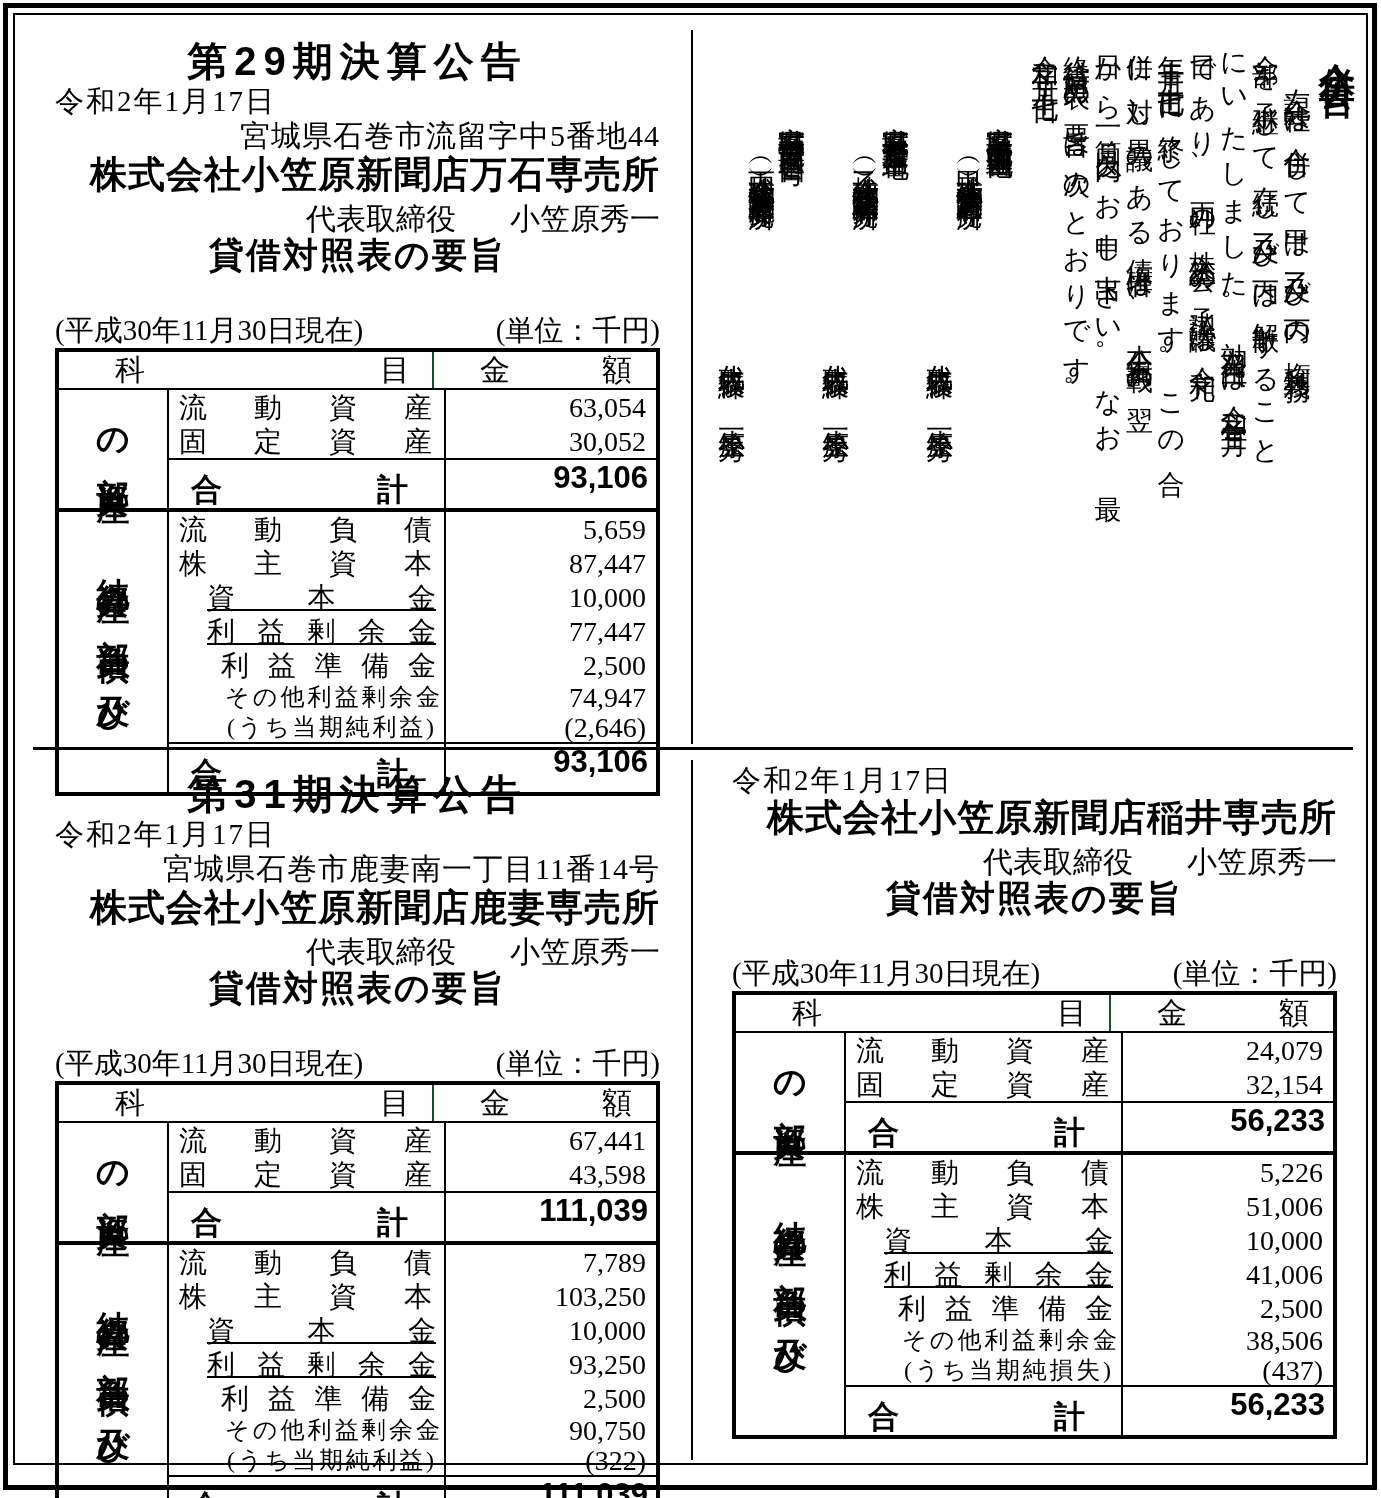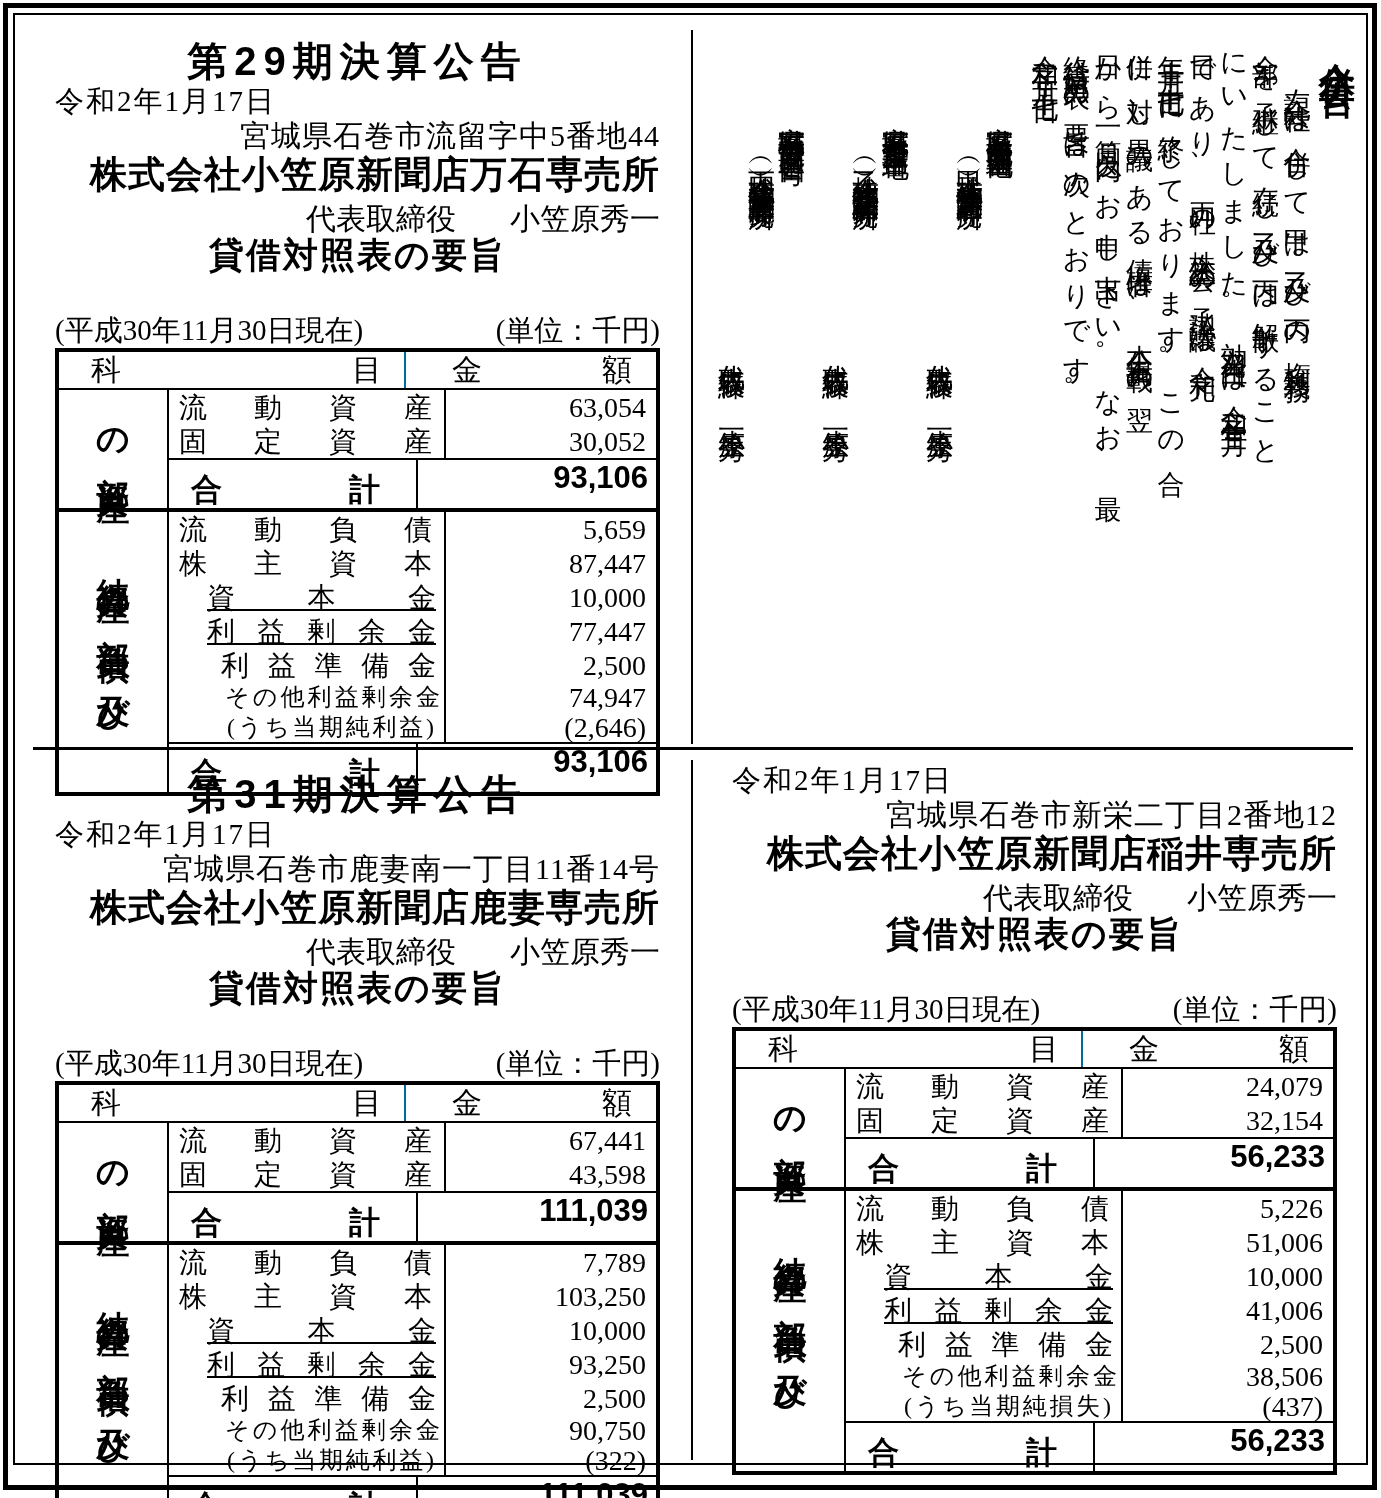--- a/index.html
+++ b/index.html
@@ -23,22 +23,22 @@
              line-height:42px;text-align:right;letter-spacing:1px;white-space:nowrap;}
   .n-officer{font-size:30px;line-height:34px;margin-top:6px;text-align:right;}
   .n-officer .oname{margin-left:54px;}
   .n-report{font-family:"Liberation Sans","DejaVu Sans",sans-serif;font-weight:bold;font-size:35px;
             line-height:38px;text-align:center;letter-spacing:2px;}
   .n-asof{font-size:29px;line-height:32px;display:flex;justify-content:space-between;margin-top:40px;}
   
   .bs-table{width:605px;border:4px solid #000;box-sizing:border-box;margin-top:2px;}
   .bs-hrow{display:flex;border-bottom:2px solid #000;}
   .bs-h-subject{flex:1;font-size:30px;line-height:36px;text-align:justify;text-align-last:justify;
-                padding:0 22px 0 32px;}
-  .bs-h-amount{width:252px;box-sizing:border-box;border-left:2px solid #0369a1;font-size:30px;line-height:36px;
+                padding:0 22px 0 56px;}
+  .bs-h-amount{width:224px;box-sizing:border-box;border-left:2px solid #14532d;font-size:30px;line-height:36px;
                text-align:justify;text-align-last:justify;padding:0 24px 0 46px;}
   .bs-section{display:flex;}
   .bs-section.first{border-bottom:4px solid #000;}
   .bs-label{width:110px;box-sizing:border-box;border-right:2px solid #000;display:flex;
             align-items:center;justify-content:center;}
   .vlabel{writing-mode:vertical-rl;font-family:"Liberation Sans","DejaVu Sans",sans-serif;
           font-weight:bold;font-size:33px;letter-spacing:6px;line-height:40px;}
   .vlabel.assets{height:84px;}
   .vlabel.liab{height:202px;}
   .bs-right{flex:1;display:flex;flex-direction:column;}
@@ -49,21 +49,21 @@
   .bs-item.lvl2{padding:1px 8px 0 52px;}
   .bs-item.sm1{font-size:24px;line-height:29px;padding:1px 4px 0 56px;}
   .bs-item.sm2{font-size:24px;line-height:29px;padding:1px 10px 0 58px;}
   .bs-amt{width:212px;box-sizing:border-box;border-left:2px solid #000;font-size:28px;line-height:33px;
           text-align:right;padding:1px 10px 0 0;}
   .bs-row.small .bs-amt{line-height:29px;}
   .bs-total{display:flex;border-top:2px solid #000;}
   .bs-total-label{flex:1;font-family:"Liberation Sans","DejaVu Sans",sans-serif;font-weight:bold;
                   font-size:31px;line-height:36px;text-align:justify;text-align-last:justify;
                   padding:12px 36px 0 22px;}
-  .bs-total-amt{width:240px;box-sizing:border-box;border-left:2px solid #000;
+  .bs-total-amt{width:212px;box-sizing:border-box;border-left:2px solid #000;
                 font-family:"Liberation Sans","DejaVu Sans",sans-serif;font-weight:bold;
                 font-size:31px;line-height:36px;text-align:right;padding:0 8px 0 0;}
   .bs-spacer{flex:1;}
   
   #merger{left:694px;top:26px;width:672px;height:716px;writing-mode:vertical-rl;
           padding:8px 4px 0 0;box-sizing:border-box;}
   .m-title{font-family:"Liberation Sans","DejaVu Sans",sans-serif;font-weight:bold;
            font-size:36px;line-height:50px;letter-spacing:6px;}
   .m-col{font-size:27px;line-height:31.5px;letter-spacing:5.5px;}
   .m-col.indent{padding-top:33px;}
@@ -284,21 +284,20 @@
             <div class="bs-total-label">合計</div>
             <div class="bs-total-amt">111,039</div>
           </div>
         </div>
       </div>
     </div>
   </div>
 
   <div class="notice" style="left:732px;top:763px;">
     <div class="n-date">令和2年1月17日</div>
-    <div class="n-addr">宮城県石巻市新栄二丁目2番地12</div>
     <div class="n-company">株式会社小笠原新聞店稲井専売所</div>
     <div class="n-officer">
       <span>代表取締役</span><span class="oname">小笠原秀一</span>
     </div>
     <div class="n-report">貸借対照表の要旨</div>
     <div class="n-asof">
       <span>(平成30年11月30日現在)</span>
       <span>(単位：千円)</span>
     </div>
     <div class="bs-table">

